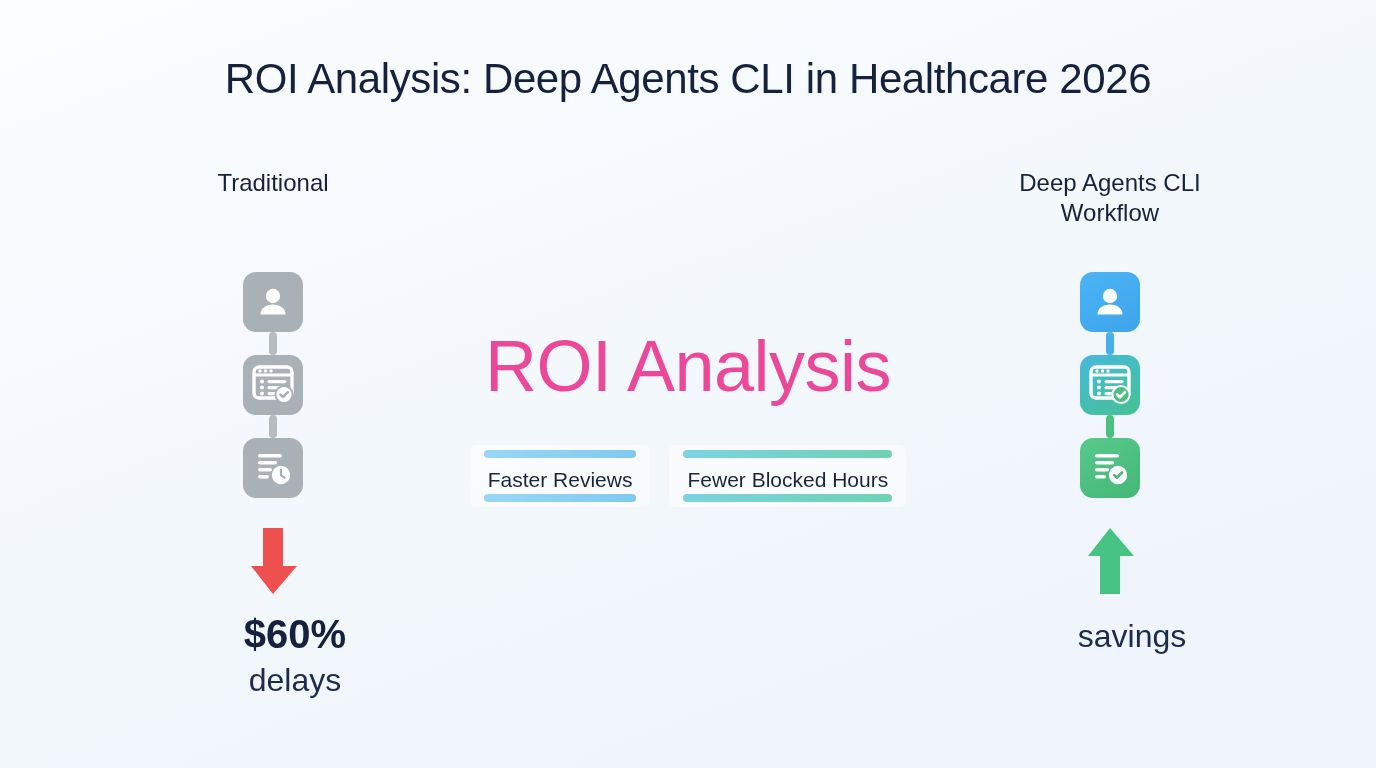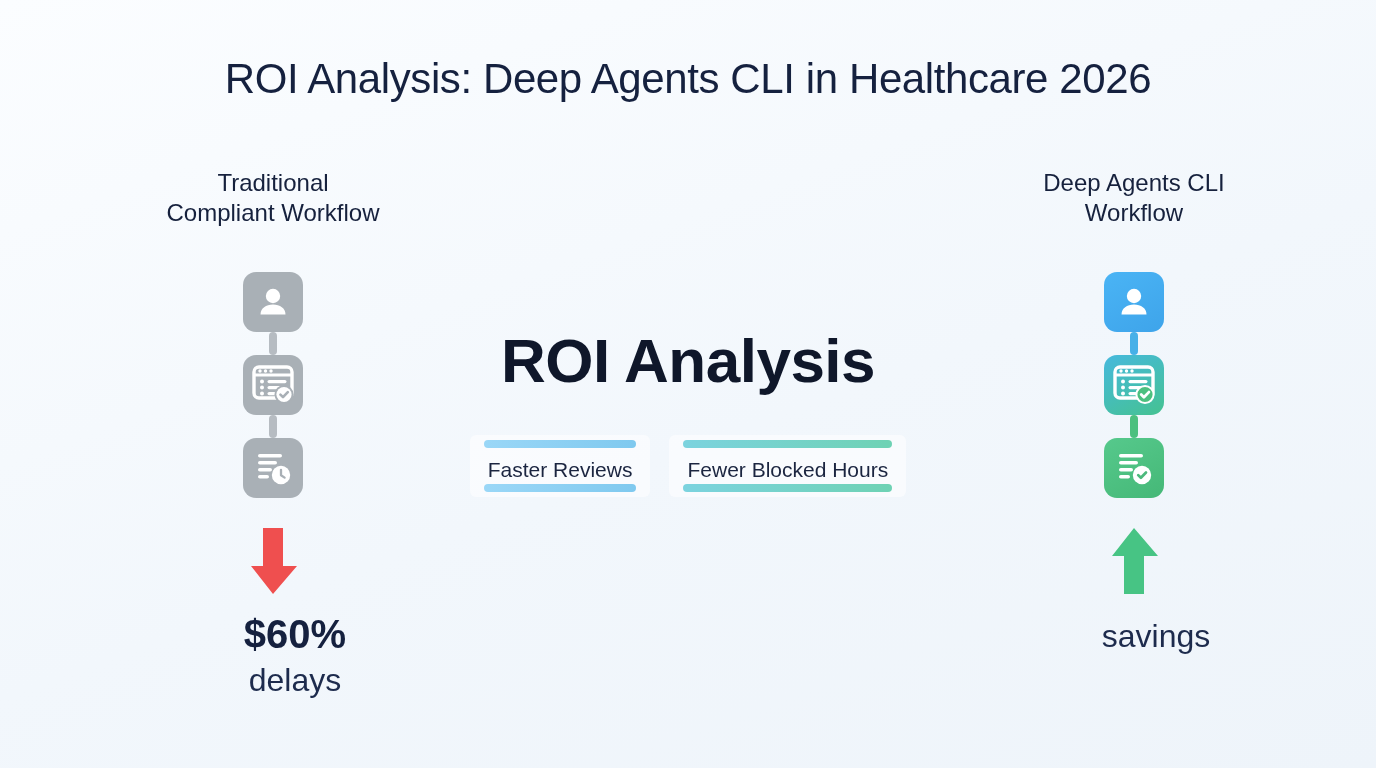--- a/index.html
+++ b/index.html
@@ -34,21 +34,21 @@
   
   .column {
     position: absolute;
     top: 168px;
     width: 330px;
     display: flex;
     flex-direction: column;
     align-items: center;
   }
   #column-traditional { left: 108px; }
-  #column-deepagents  { left: 969px; }
+  #column-deepagents  { left: 945px; }
 
   .column-heading {
     font-size: 24px;
     font-weight: normal;
     line-height: 1.27;
     text-align: center;
     color: #16213d;
     height: 82px;
   }
 
@@ -111,23 +111,23 @@
     position: absolute;
     left: 388px;
     top: 330px;
     width: 600px;
     display: flex;
     flex-direction: column;
     align-items: center;
   }
 
   #center-heading {
-    font-size: 62px;
-    font-weight: bold;
-    color: #0f172a;
+    font-size: 72px;
+    font-weight: normal;
+    color: #ec4899;
     letter-spacing: -0.5px;
     line-height: 1;
   }
 
   #benefit-pill-row {
     margin-top: 43px;
     display: flex;
     gap: 19px;
     align-items: stretch;
   }
@@ -156,21 +156,20 @@
 </style>
 </head>
 <body>
 
 <div id="infographic-title">ROI Analysis: Deep Agents CLI in Healthcare 2026</div>
 
 <div class="column" id="column-traditional">
 
   <div class="column-heading">
     <span>Traditional</span><br>
-    <span>Compliant Workflow</span>
   </div>
 
   <div class="icon-chain">
 
     <div class="icon-tile" style="background:#a9b0b6">
       <svg width="38" height="38" viewBox="0 0 38 38">
         <circle cx="19" cy="13" r="7.2" fill="#ffffff"></circle>
         <path d="M6.5 31.5c0-6.2 5.6-10 12.5-10s12.5 3.8 12.5 10z" fill="#ffffff"></path>
       </svg>
     </div>

